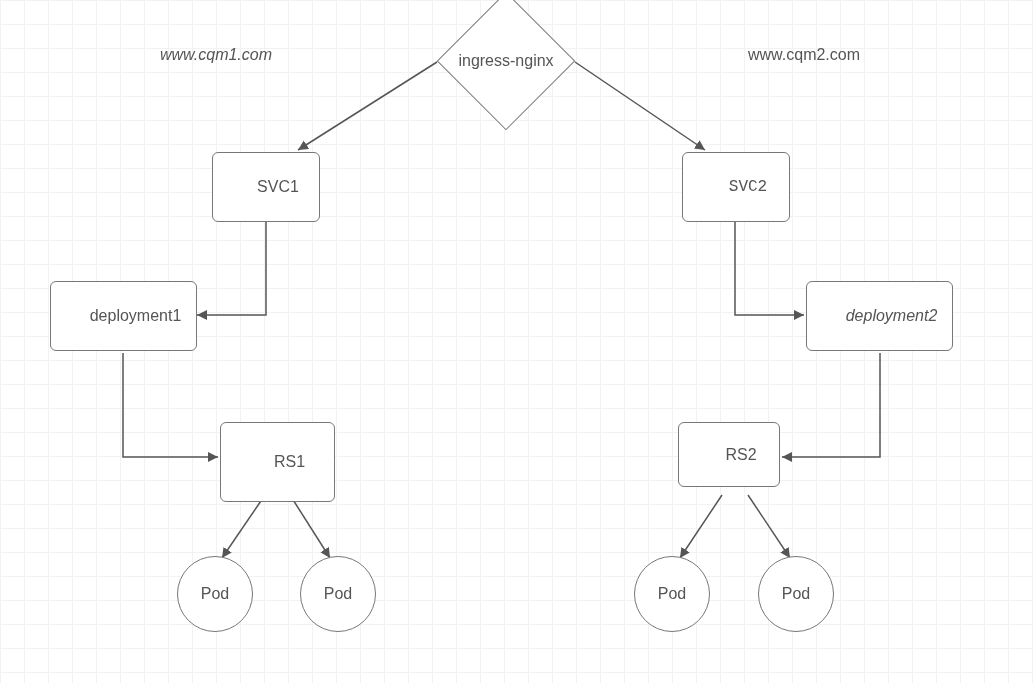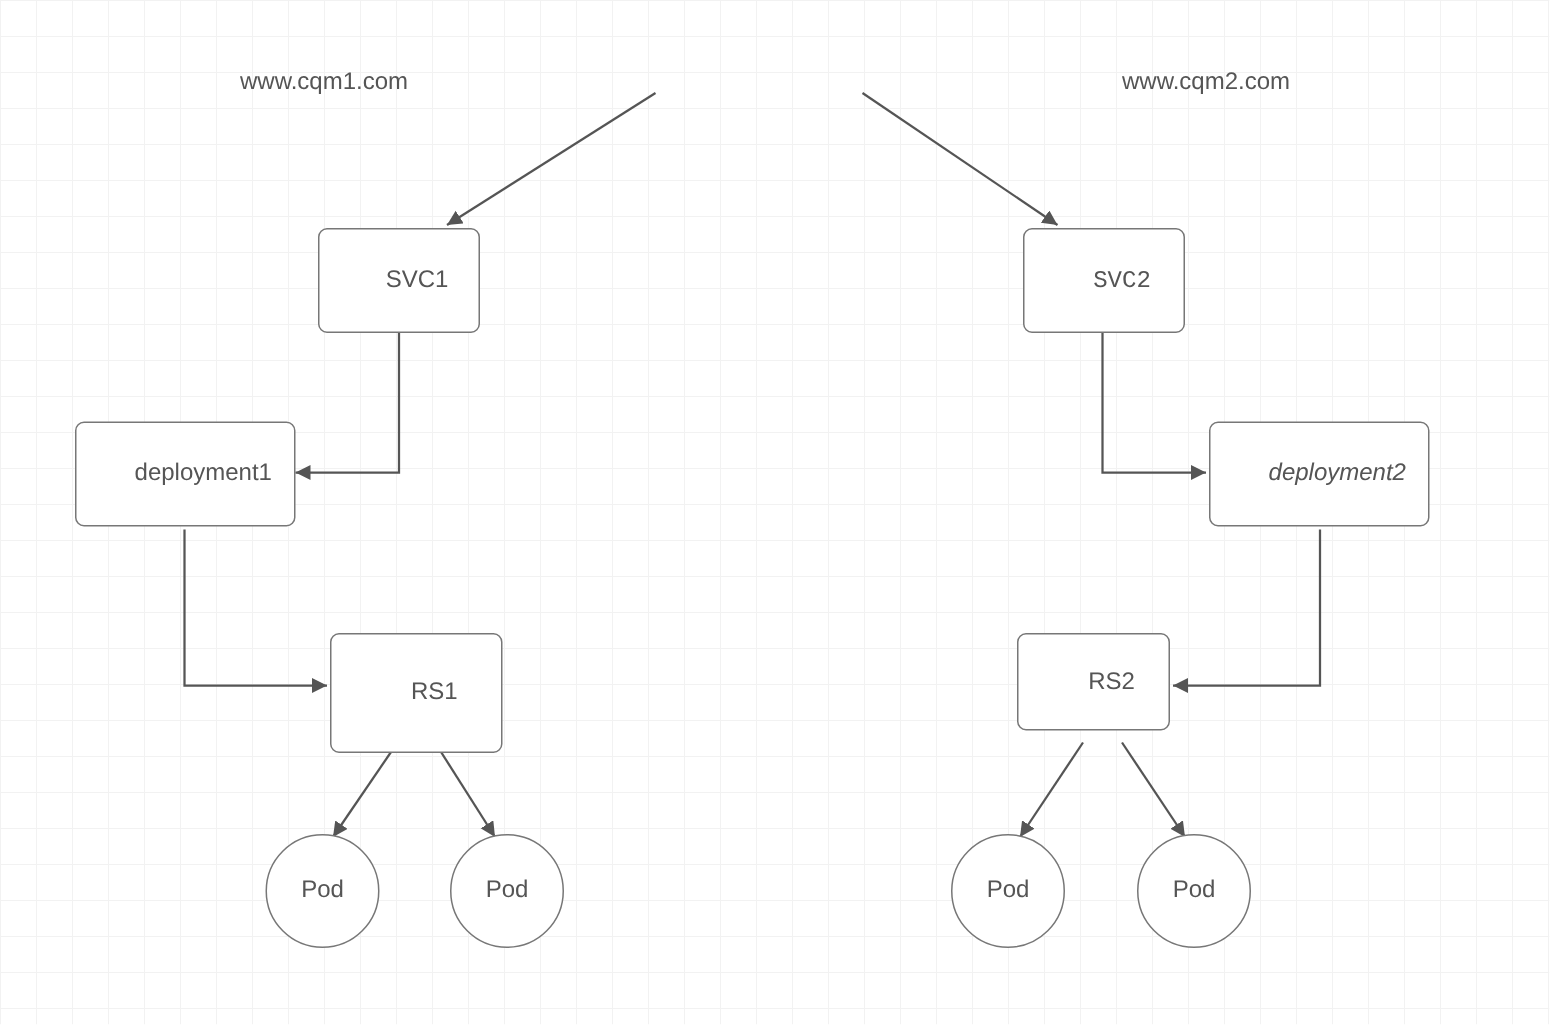--- a/index.html
+++ b/index.html
@@ -100,23 +100,27 @@
 
     <line x1="265" y1="495" x2="222" y2="558" stroke="#555" stroke-width="1.5" marker-end="url(#ah)"></line>
 
     <line x1="290" y1="495" x2="330" y2="558" stroke="#555" stroke-width="1.5" marker-end="url(#ah)"></line>
 
     <line x1="722" y1="495" x2="680" y2="558" stroke="#555" stroke-width="1.5" marker-end="url(#ah)"></line>
 
     <line x1="748" y1="495" x2="790" y2="558" stroke="#555" stroke-width="1.5" marker-end="url(#ah)"></line>
   </svg>
 
-  <div class="label" style="left:160px; top:46px;">www.cqm1.com</div>
+  <div class="label" style="left:160px; top:46px;font-style:italic;">www.cqm1.com</div>
   <div class="label" style="left:748px; top:34px;margin-top:12px;">www.cqm2.com</div>
 
+  <div class="diamond-wrap" style="left:457px; top:12px; width:98px; height:98px;">
+    <div class="diamond"></div>
+    <div class="diamond-text">ingress-nginx</div>
+  </div>
 
   <div class="node rect" style="left:212px; top:152px; width:108px; height:70px;">
     <span>SVC1</span>
   </div>
 
   <div class="node rect" style="left:682px; top:152px; width:108px; height:70px;font-family:Liberation Mono, monospace;">
     <span>SVC2</span>
   </div>
 
   <div class="node rect" style="left:50px; top:281px; width:147px; height:70px;justify-content:center;">

